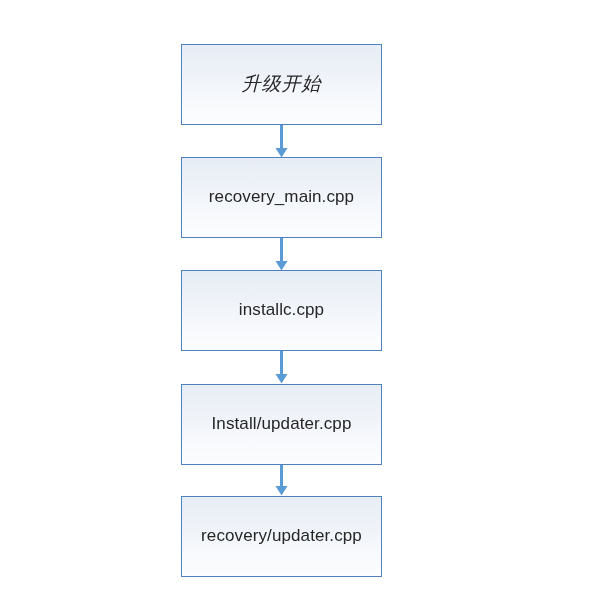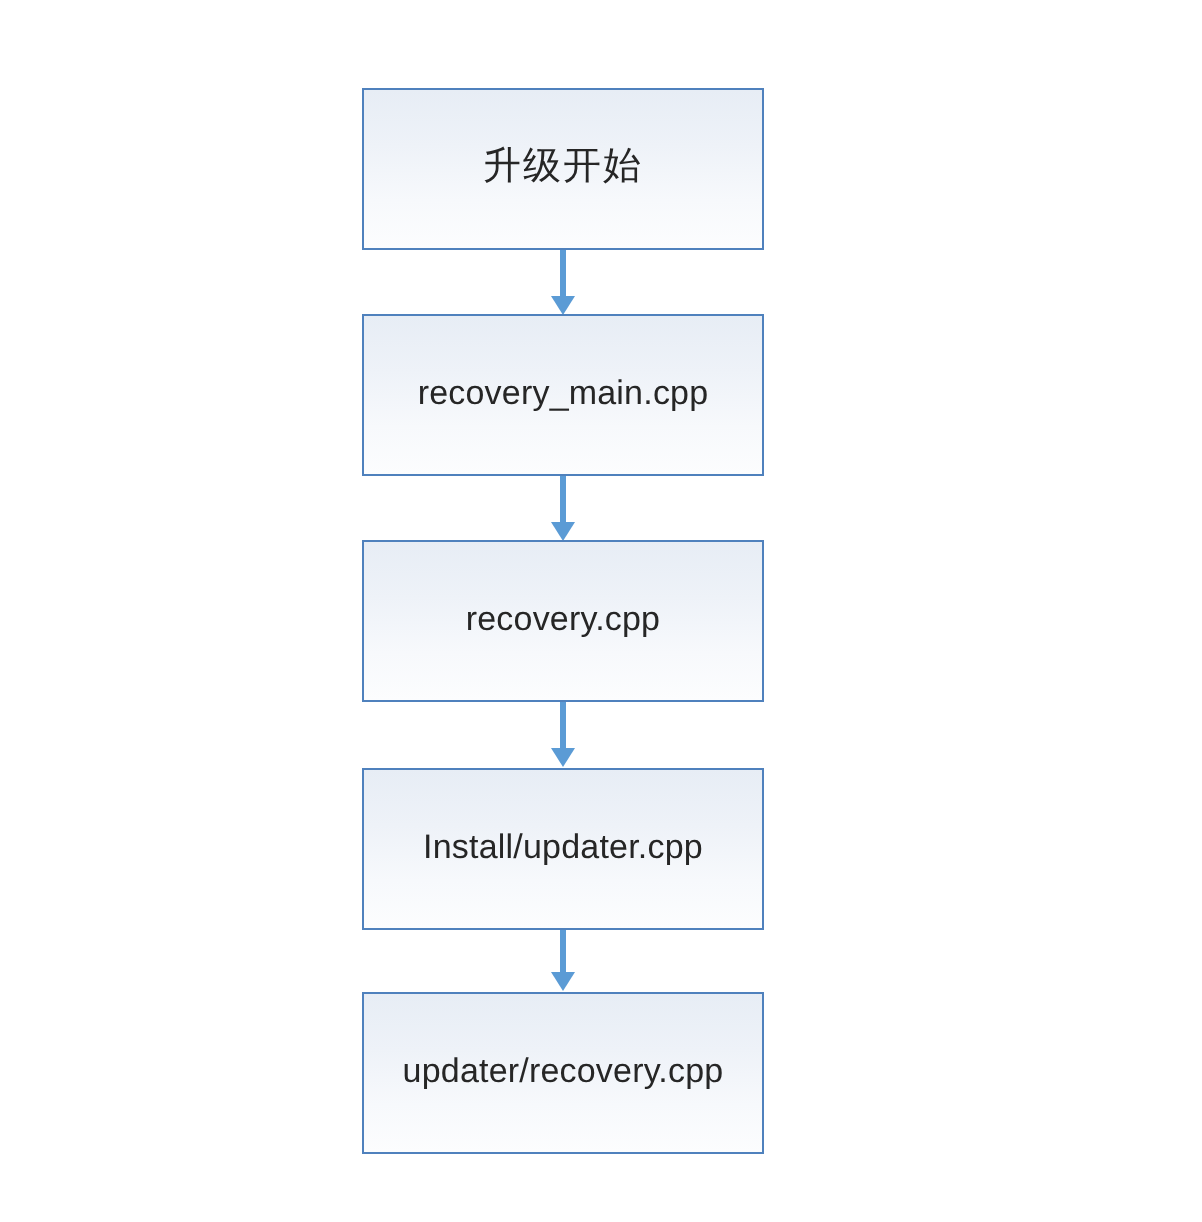--- a/index.html
+++ b/index.html
@@ -42,20 +42,21 @@
     font-size: 17px;
     line-height: 1.2;
     letter-spacing: 0.1px;
     text-align: center;
     white-space: nowrap;
   }
 
   .node-label.cjk {
     font-size: 19px;
     letter-spacing: 1px;
+    font-style: italic;
   }
 
   .node-1 { top: 44px; }
   .node-2 { top: 157px; }
   .node-3 { top: 270px; }
   .node-4 { top: 384px; }
   .node-5 { top: 496px; }
 
   
   .connector {
@@ -98,21 +99,21 @@
   </div>
 
   <div class="connector conn-2">
     <svg viewBox="0 0 13 33" xmlns="http://www.w3.org/2000/svg">
       <rect x="5" y="0" width="3" height="24" fill="#5b9bd5"></rect>
       <polygon points="0.5,23 12.5,23 6.5,32.5" fill="#5b9bd5"></polygon>
     </svg>
   </div>
 
   <div class="node node-3">
-    <span class="node-label">recovery.cpp</span>
+    <span class="node-label">installc.cpp</span>
   </div>
 
   <div class="connector conn-3">
     <svg viewBox="0 0 13 33" xmlns="http://www.w3.org/2000/svg">
       <rect x="5" y="0" width="3" height="24" fill="#5b9bd5"></rect>
       <polygon points="0.5,23 12.5,23 6.5,32.5" fill="#5b9bd5"></polygon>
     </svg>
   </div>
 
   <div class="node node-4">
@@ -120,16 +121,16 @@
   </div>
 
   <div class="connector conn-4">
     <svg viewBox="0 0 13 33" xmlns="http://www.w3.org/2000/svg">
       <rect x="5" y="0" width="3" height="22" fill="#5b9bd5"></rect>
       <polygon points="0.5,21 12.5,21 6.5,30.5" fill="#5b9bd5"></polygon>
     </svg>
   </div>
 
   <div class="node node-5">
-    <span class="node-label">updater/recovery.cpp</span>
+    <span class="node-label">recovery/updater.cpp</span>
   </div>
 
 </div>
 
 </body></html>

